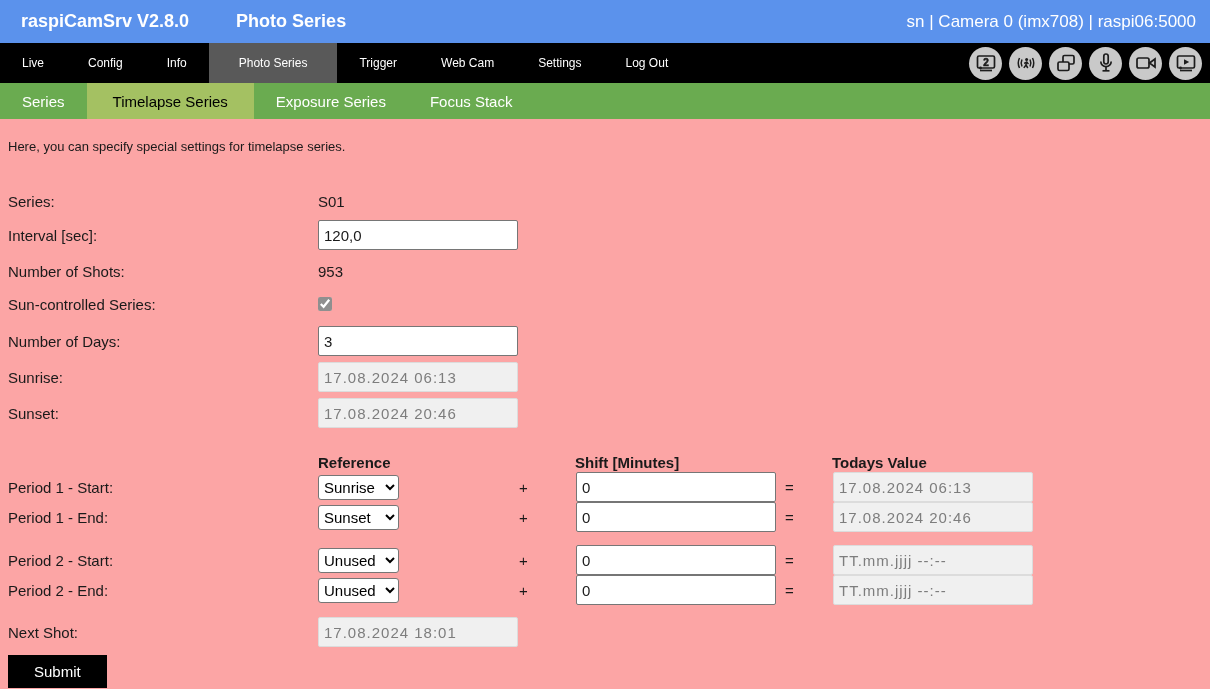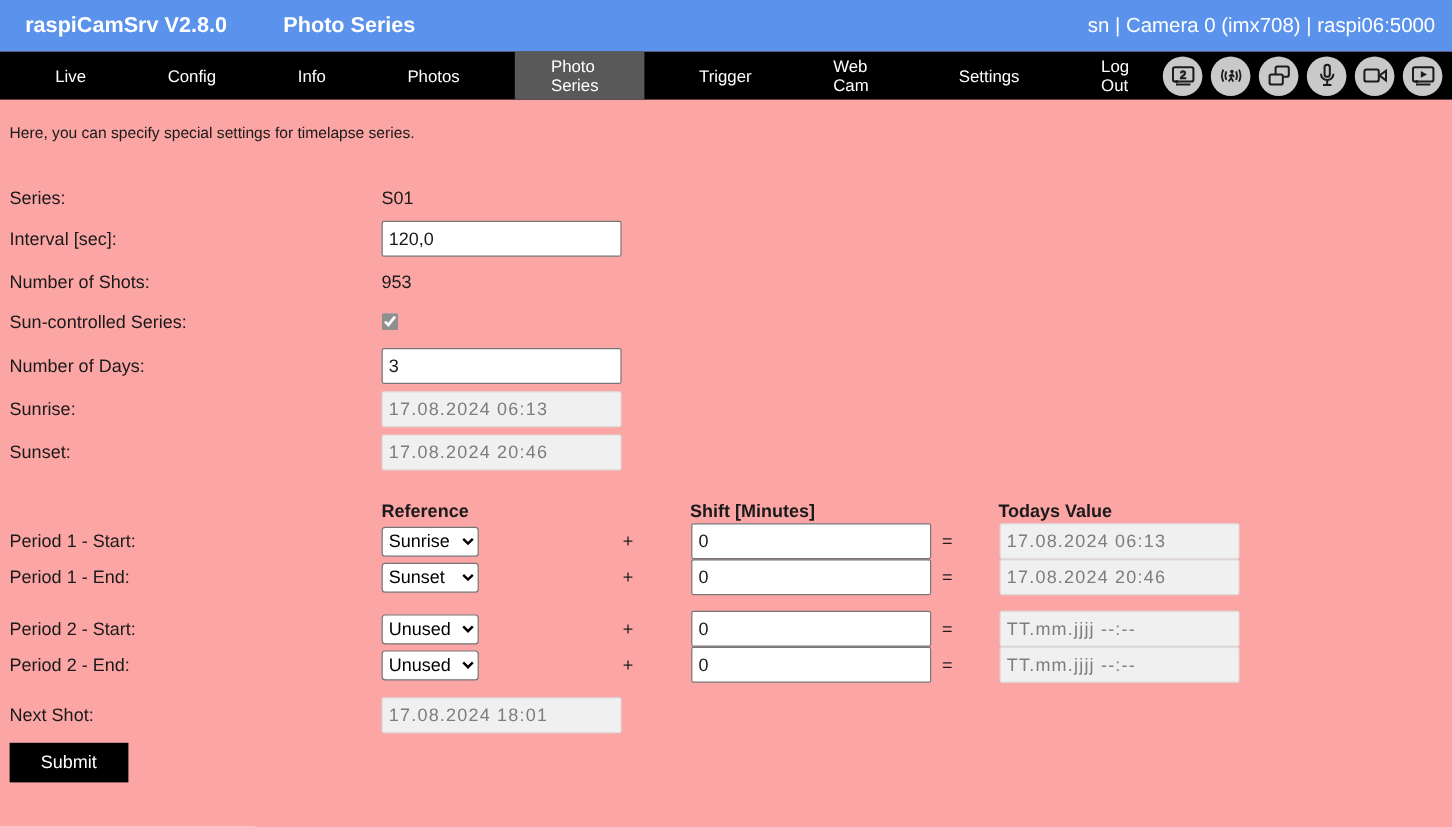--- a/index.html
+++ b/index.html
@@ -8,21 +8,21 @@
 
   
   .topbar { height:43px; background:#5b92ec; color:#ffffff; display:flex; align-items:center; padding:0 14px 0 21px; }
   .topbar .app-title { font-size:18px; font-weight:bold; }
   .topbar .page-title { font-size:18px; font-weight:bold; margin-left:47px; }
   .topbar .spacer { flex:1; }
   .topbar .status { font-size:17px; }
 
   
   .navbar { height:40px; background:#000000; display:flex; align-items:stretch; color:#fff; }
-  .nav-item { display:flex; align-items:center; padding:0 22px; font-size:14px; color:#ffffff; cursor:pointer; text-decoration:none;margin-left:24px; }
+  .nav-item { display:flex; align-items:center; padding:0 22px; font-size:12px; color:#ffffff; cursor:pointer; text-decoration:none; }
   .nav-item.active { background:#595959; padding:0 30px; }
   .navbar .spacer { flex:1; }
   .nav-icons { display:flex; align-items:center; gap:7px; padding-right:8px; }
   .icon-circle { width:33px; height:33px; border-radius:50%; background:#c9c9c9; display:flex; align-items:center; justify-content:center; }
   .icon-circle svg { display:block; }
 
   
   .subnav { height:36px; background:#6aab50; display:flex; align-items:stretch; }
   .subnav-item { display:flex; align-items:center; padding:0 22px; font-size:15px; color:#ffffff; cursor:pointer; }
   .subnav-item.active { background:#a4c162; color:#000000; padding:0 26px; }
@@ -73,21 +73,20 @@
     <span class="app-title">raspiCamSrv V2.8.0</span>
     <span class="page-title">Photo Series</span>
     <span class="spacer"></span>
     <span class="status">sn | Camera 0 (imx708) | raspi06:5000</span>
   </div>
 
   <div class="navbar">
     <a class="nav-item">Live</a>
     <a class="nav-item">Config</a>
     <a class="nav-item">Info</a>
-    <a class="nav-item">Photos</a>
     <a class="nav-item active">Photo Series</a>
     <a class="nav-item">Trigger</a>
     <a class="nav-item">Web Cam</a>
     <a class="nav-item">Settings</a>
     <a class="nav-item">Log Out</a>
     <span class="spacer"></span>
     <div class="nav-icons">
       <span class="icon-circle">
         <svg width="24" height="24" viewBox="0 0 24 24" fill="none" stroke="#1c1c1c" stroke-width="1.7">
           <rect x="3.5" y="5" width="17" height="12" rx="1.5"></rect>
@@ -132,20 +131,26 @@
         <svg width="24" height="24" viewBox="0 0 24 24" fill="none" stroke="#1c1c1c" stroke-width="1.7">
           <rect x="3.5" y="5" width="17" height="12" rx="1.5"></rect>
           <polygon points="10,8.2 15.2,11 10,13.8" fill="#1c1c1c" stroke="none"></polygon>
           <line x1="6" y1="19.5" x2="18" y2="19.5"></line>
           <circle cx="6.5" cy="17" r="1.4" fill="#1c1c1c" stroke="none"></circle>
         </svg>
       </span>
     </div>
   </div>
 
+  <div class="subnav">
+    <span class="subnav-item">Series</span>
+    <span class="subnav-item active">Timelapse Series</span>
+    <span class="subnav-item">Exposure Series</span>
+    <span class="subnav-item">Focus Stack</span>
+  </div>
 
   <div class="content">
     <p class="intro">Here, you can specify special settings for timelapse series.</p>
 
     <div class="form-row row-series">
       <span class="lbl">Series:</span>
       <span class="static-val">S01</span>
     </div>
 
     <div class="form-row row-interval">

